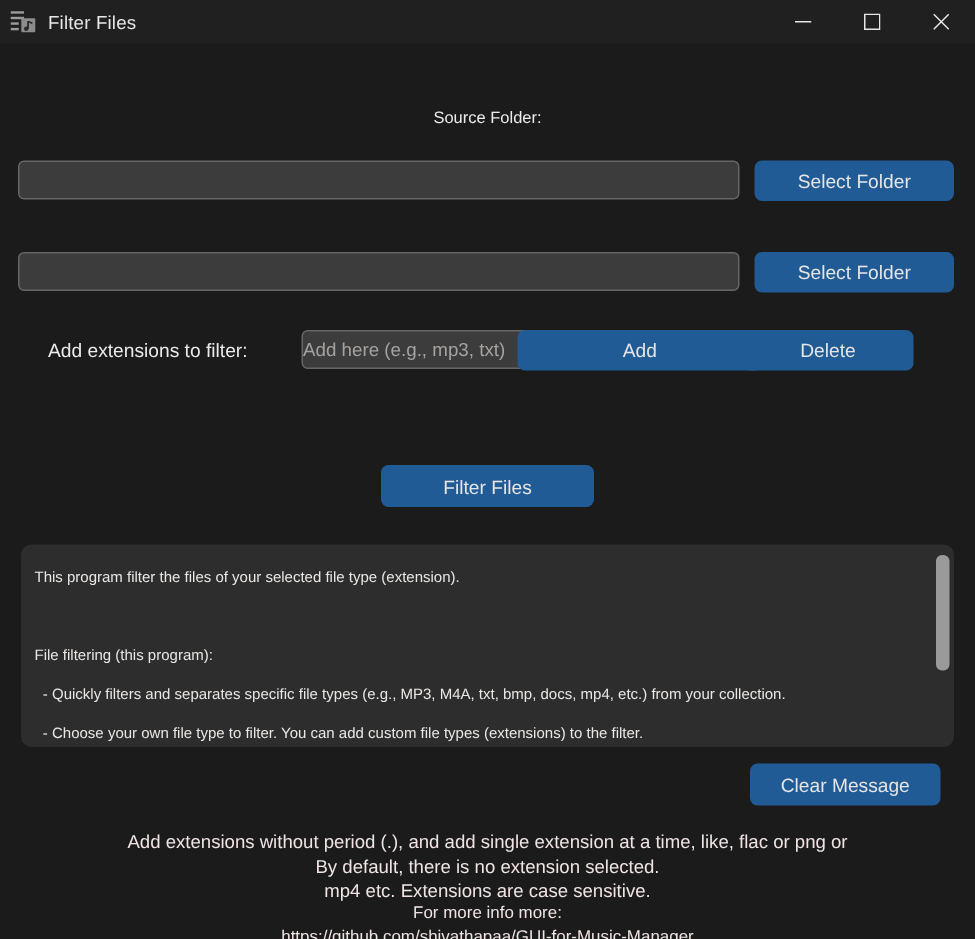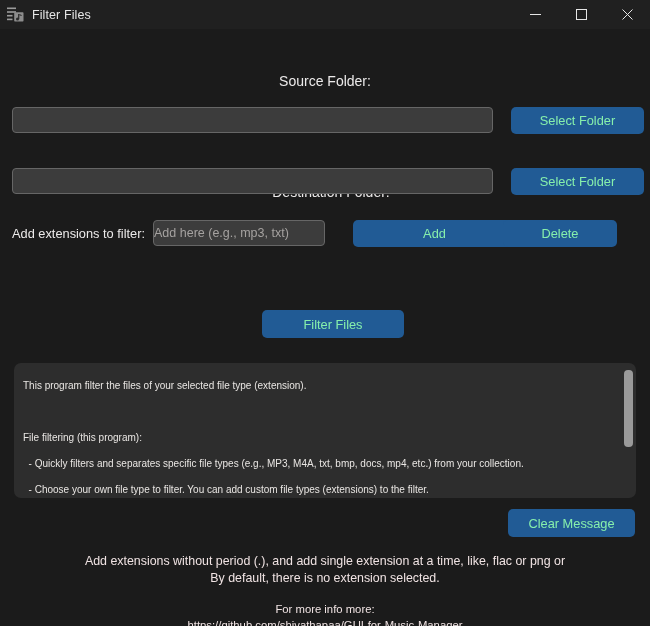--- a/index.html
+++ b/index.html
@@ -61,21 +61,21 @@
   .win-btn svg { display: block; }
 
   
   .content {
     position: relative;
     height: 597px;
   }
 
   .center-label {
     text-align: center;
-    font-size: 14px;
+    font-size: 11px;
     color: #eceaea;
   }
 
   .row {
     display: flex;
     align-items: center;
   }
 
   .text-input {
     background: #3c3c3c;
@@ -87,42 +87,41 @@
     font-size: 12.5px;
     padding: 0 0;
     outline: none;
   }
   .text-input::placeholder { color: #a5a2a0; }
 
   .btn {
     background: #215b95;
     border: none;
     border-radius: 5px;
-    color: #86efac;
+    color: #e5e5e5;
     font-family: "Liberation Sans", sans-serif;
     font-size: 12.8px;
     height: 27px;
     cursor: default;
     display: flex;
     align-items: center;
     justify-content: center;
     white-space: nowrap;
-    margin-left: 8px;
   }
 
   
   #src-label { position: absolute; left: 0; right: 0; top: 44px; }
   #src-input { position: absolute; left: 12px; top: 78px; width: 481px; }
   #src-btn   { position: absolute; left: 503px; top: 78px; width: 133px; }
 
   #dst-label { position: absolute; left: 12px; right: 0; top: 115px; margin-top: 40px; }
   #dst-input { position: absolute; left: 12px; top: 139px; width: 481px; }
   #dst-btn   { position: absolute; left: 503px; top: 139px; width: 133px; }
 
-  #ext-row { position: absolute; left: 12px; top: 191px; }
+  #ext-row { position: absolute; left: 32px; top: 191px; gap: 28px; }
   #ext-label { font-size: 12.8px; color: #eceaea; margin-right: 8px; white-space: nowrap; }
   #ext-input { width: 172px; }
   #add-btn   { position: absolute; left: 345px; top: 191px; width: 163px; }
   #del-btn   { position: absolute; left: 495px; top: 191px; width: 114px; }
 
   #filter-btn { position: absolute; left: 254px; top: 281px; width: 142px; height: 28px; }
 
   
   #msg-box {
     position: absolute;
@@ -250,20 +249,21 @@
     <div id="msg-scrollbar">
       <div id="msg-thumb"></div>
     </div>
   </div>
 
   <div id="clear-btn" class="btn">Clear Message</div>
 
   <div id="note">
     <div>Add extensions without period (.), and add single extension at a time, like, flac or png or</div>
     <div>By default, there is no extension selected.</div>
+    <div>mp4 etc. Extensions are case sensitive.</div>
   </div>
 
   <div id="info-block">
     <div>For more info more:</div>
     <span id="info-url">https://github.com/shivathapaa/GUI-for-Music-Manager</span>
   </div>
 
 </div>
 
 </body></html>

